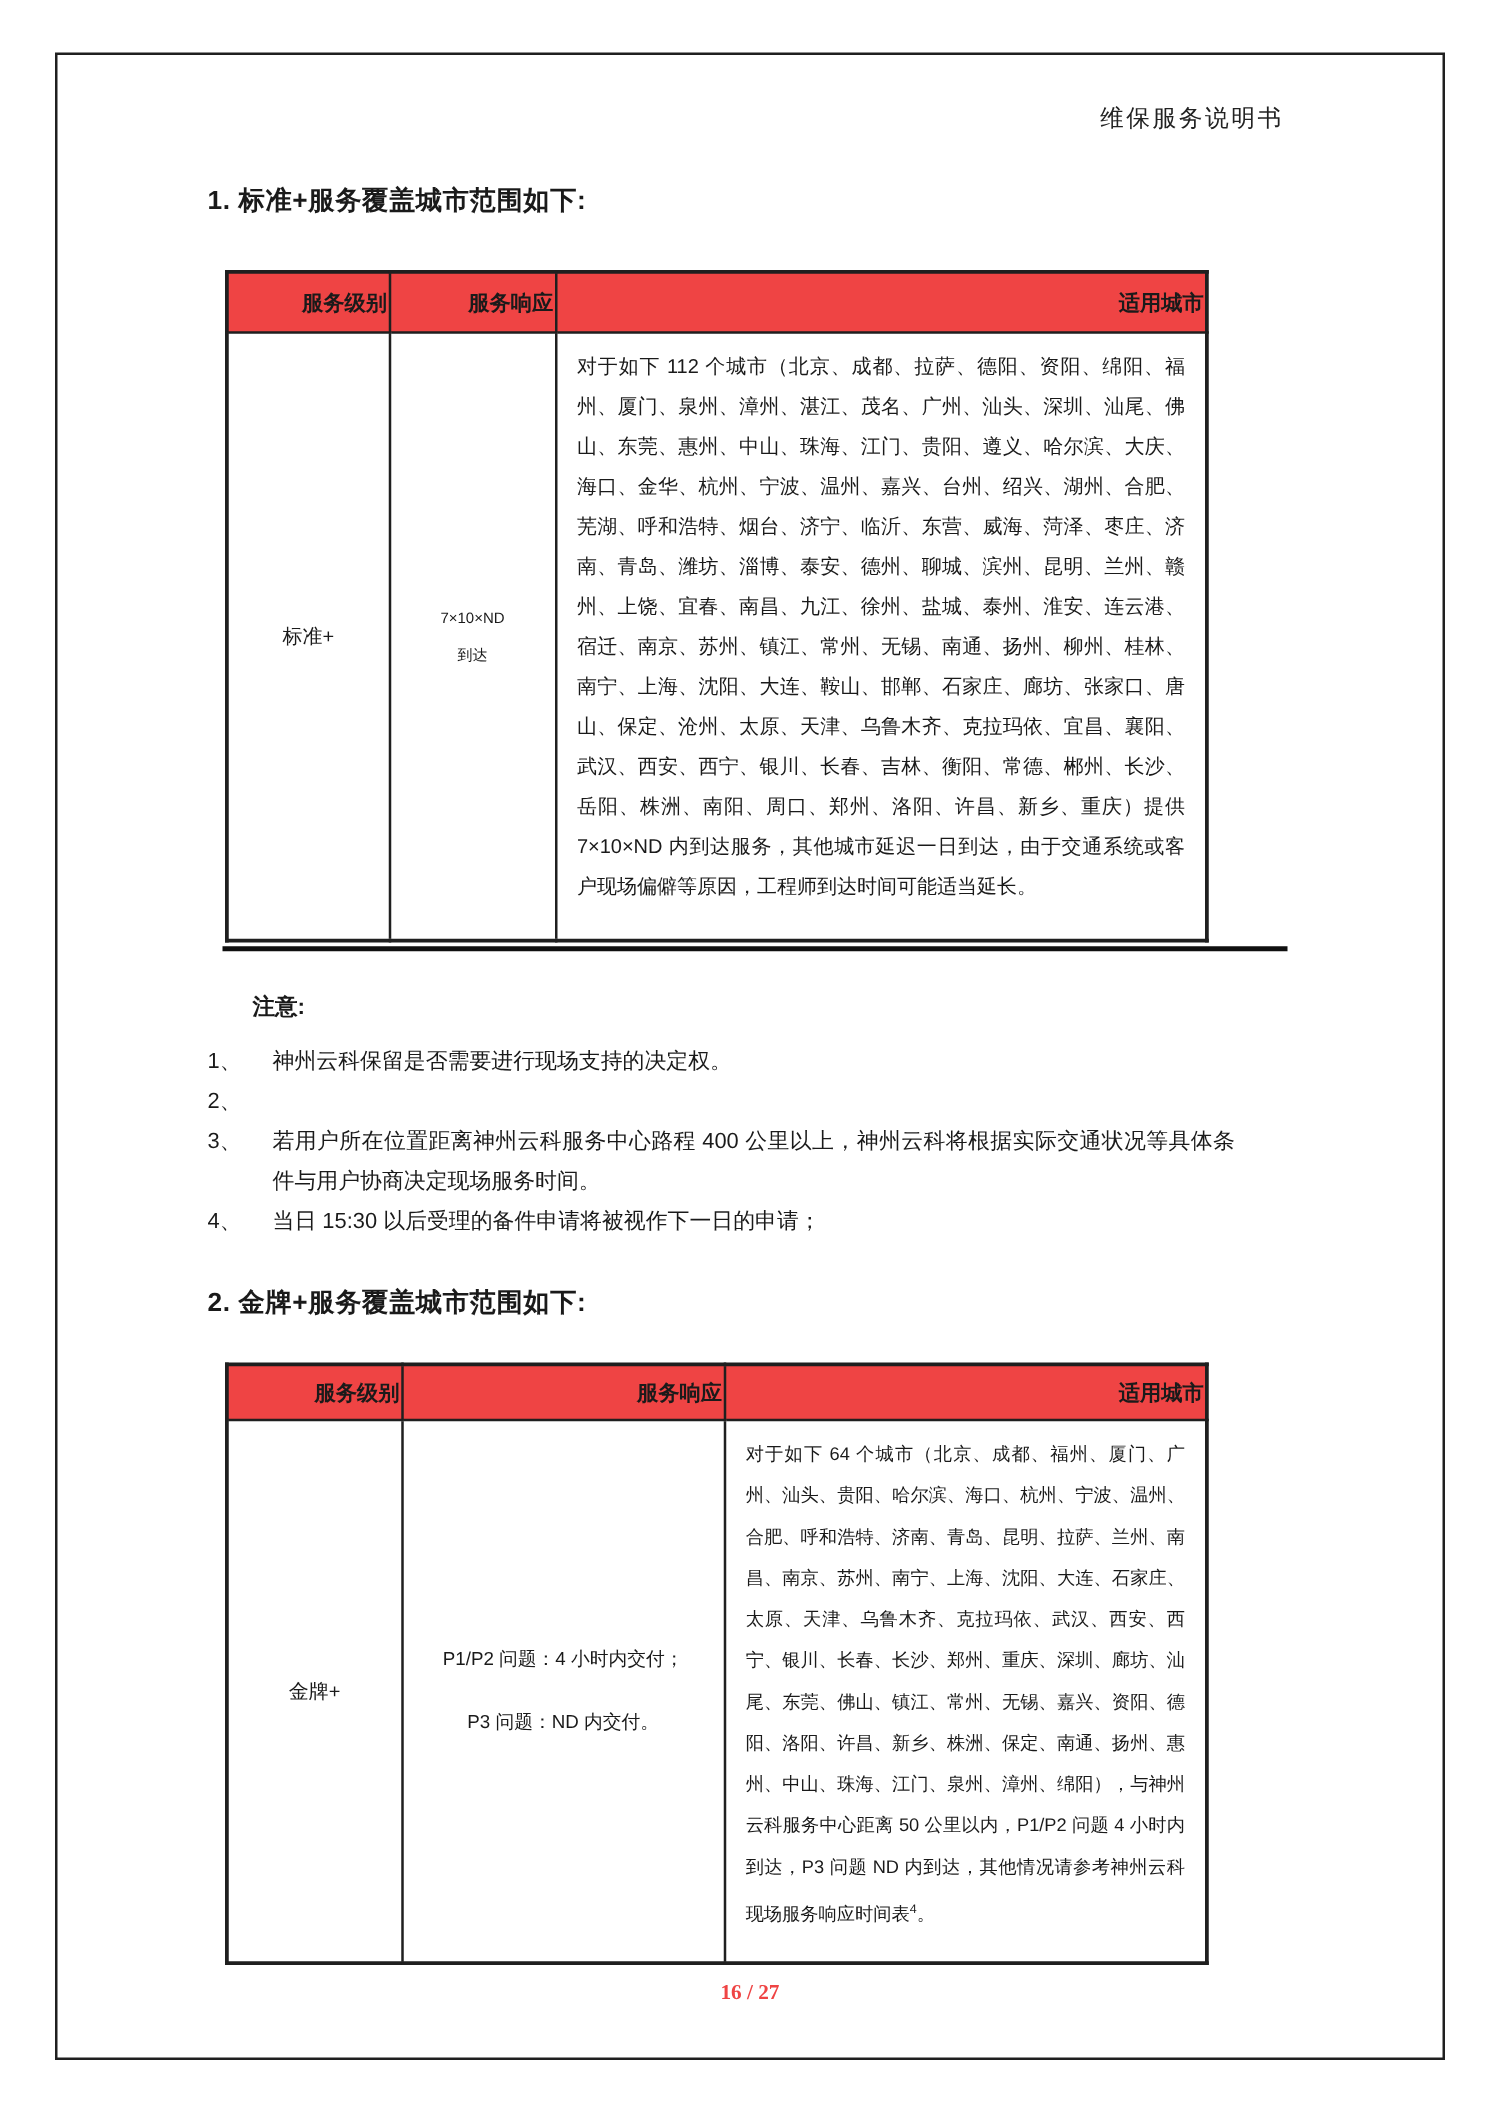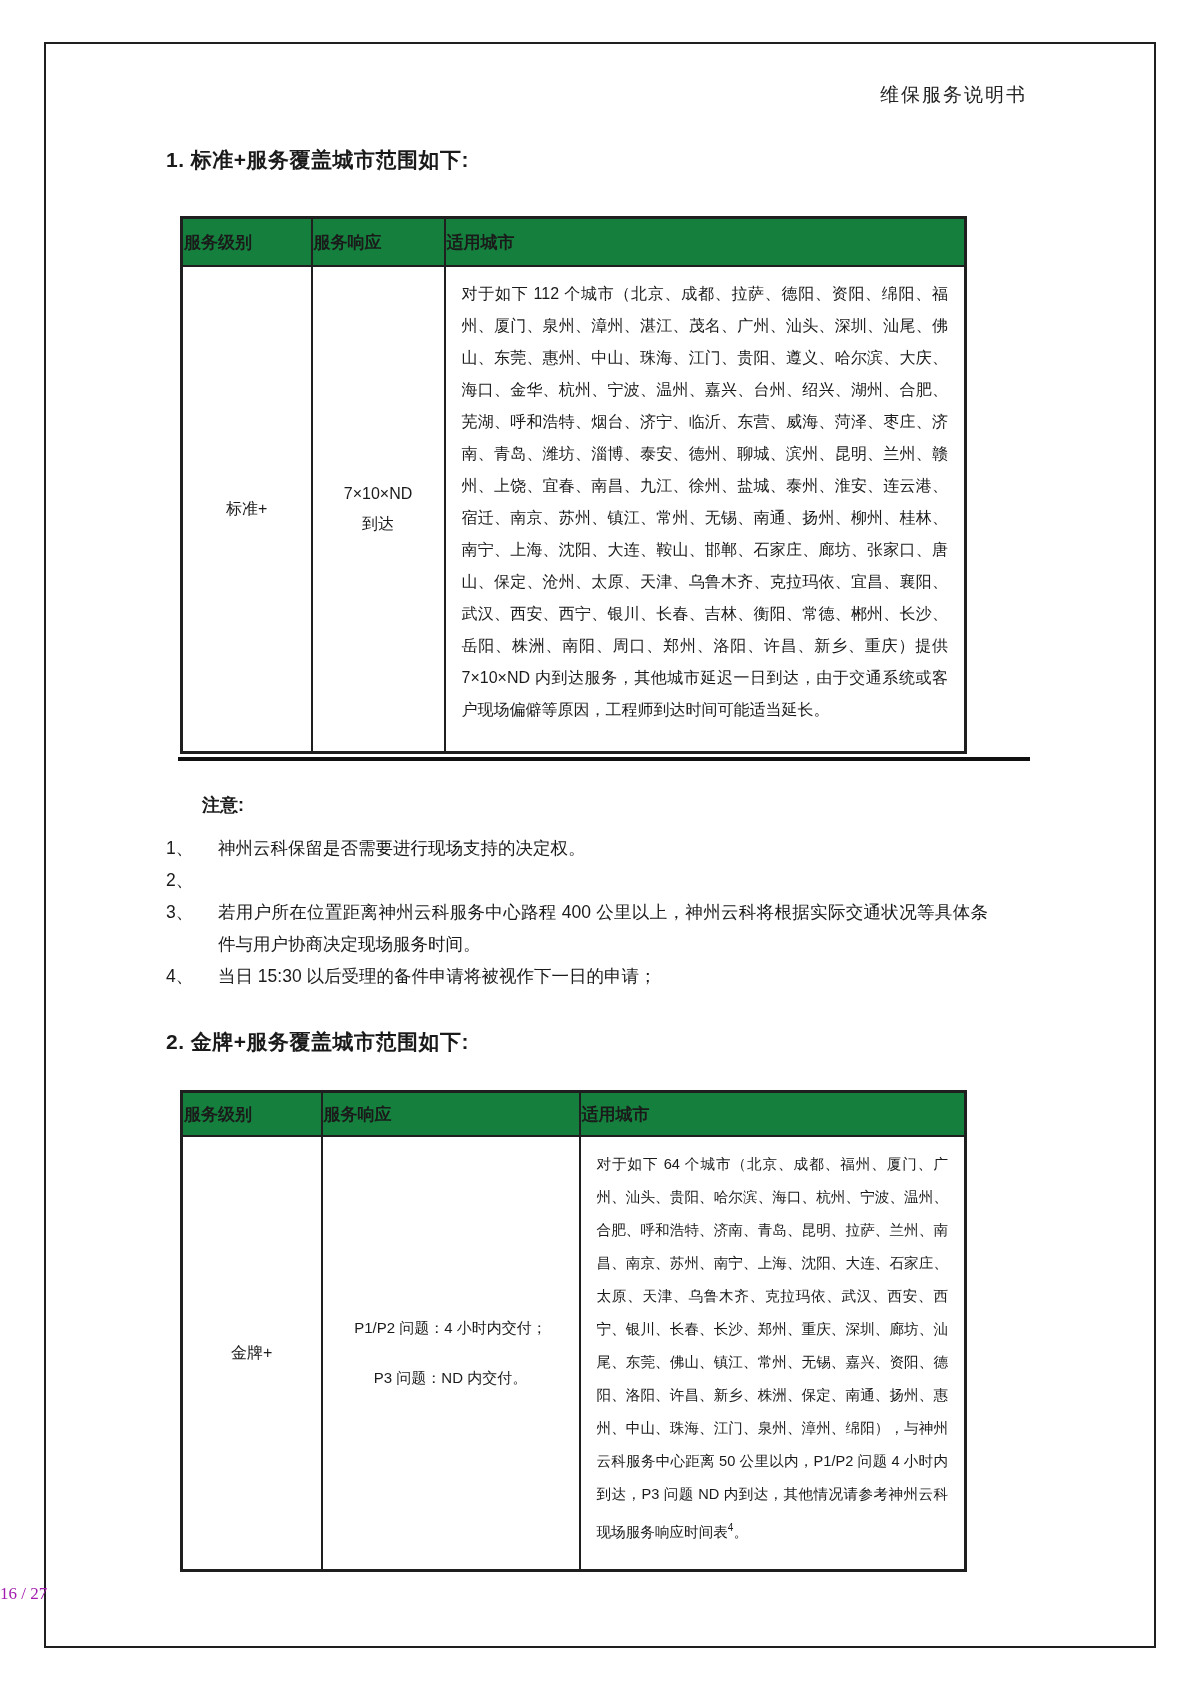--- a/index.html
+++ b/index.html
@@ -33,30 +33,30 @@
 
   table.svc {
     position: absolute; left: 180px;
     border-collapse: collapse; table-layout: fixed;
     border: 3px solid #1f1f1f;
   }
   table.svc.t1 { top: 216px; width: 784px; }
   table.svc.t2 { top: 1090px; width: 784px; }
   table.svc th, table.svc td { border: 2px solid #1f1f1f; }
   table.svc th {
-    background: #15803d;
-    font-size: 17px; font-weight: 700; text-align: left;
+    background: #ef4444;
+    font-size: 17px; font-weight: 700; text-align: right;
   }
   .t1 th { height: 44px; }
   .t2 th { height: 40px; }
   td.lvl {
     text-align: center; vertical-align: middle; font-size: 16px;
   }
   td.resp {
-    text-align: center; vertical-align: middle; font-size: 16px;
+    text-align: center; vertical-align: middle; font-size: 12px;
     padding: 0 12px;
   }
   .t1 td { height: 473px; }
   .t2 td { height: 421px; }
   td.cities-cell { vertical-align: top; padding: 11px 16px 0 16px; }
   .t1 .cities { font-size: 16px; line-height: 32px; text-align: justify; }
   .t2 .cities { font-size: 14.6px; line-height: 33px; text-align: justify; }
   .t1 td.resp div { line-height: 30px; }
   .t2 td.resp { font-size: 15px; }
   .t2 td.resp .p1 { line-height: 30px; margin-bottom: 20px; text-align: center; }
@@ -70,22 +70,23 @@
   .notes {
     position: absolute; top: 792px; left: 166px; width: 880px;
   }
   .notes-title { font-size: 18px; font-weight: 700; line-height: 26px; margin-bottom: 14px; margin-left: 36px; }
   .note-item { display: flex; font-size: 17.5px; line-height: 32px; }
   .note-item .num { width: 52px; flex: 0 0 52px; }
   .note-item .txt { width: 770px; text-align: justify; }
 
   .page-number {
     position: absolute; top: 1584px; left: 0; width: 1200px;
+    text-align: center;
     font-family: "Liberation Serif", serif;
-    font-weight: 400; font-size: 17px; color: #a21caf;
+    font-weight: 700; font-size: 17px; color: #ef4444;
   }
 </style>
 </head>
 <body>
 
 <div class="frame"></div>
 
 <div class="running-header">维保服务说明书</div>
 
 <div class="sec-title s1">1. 标准+服务覆盖城市范围如下:</div>

